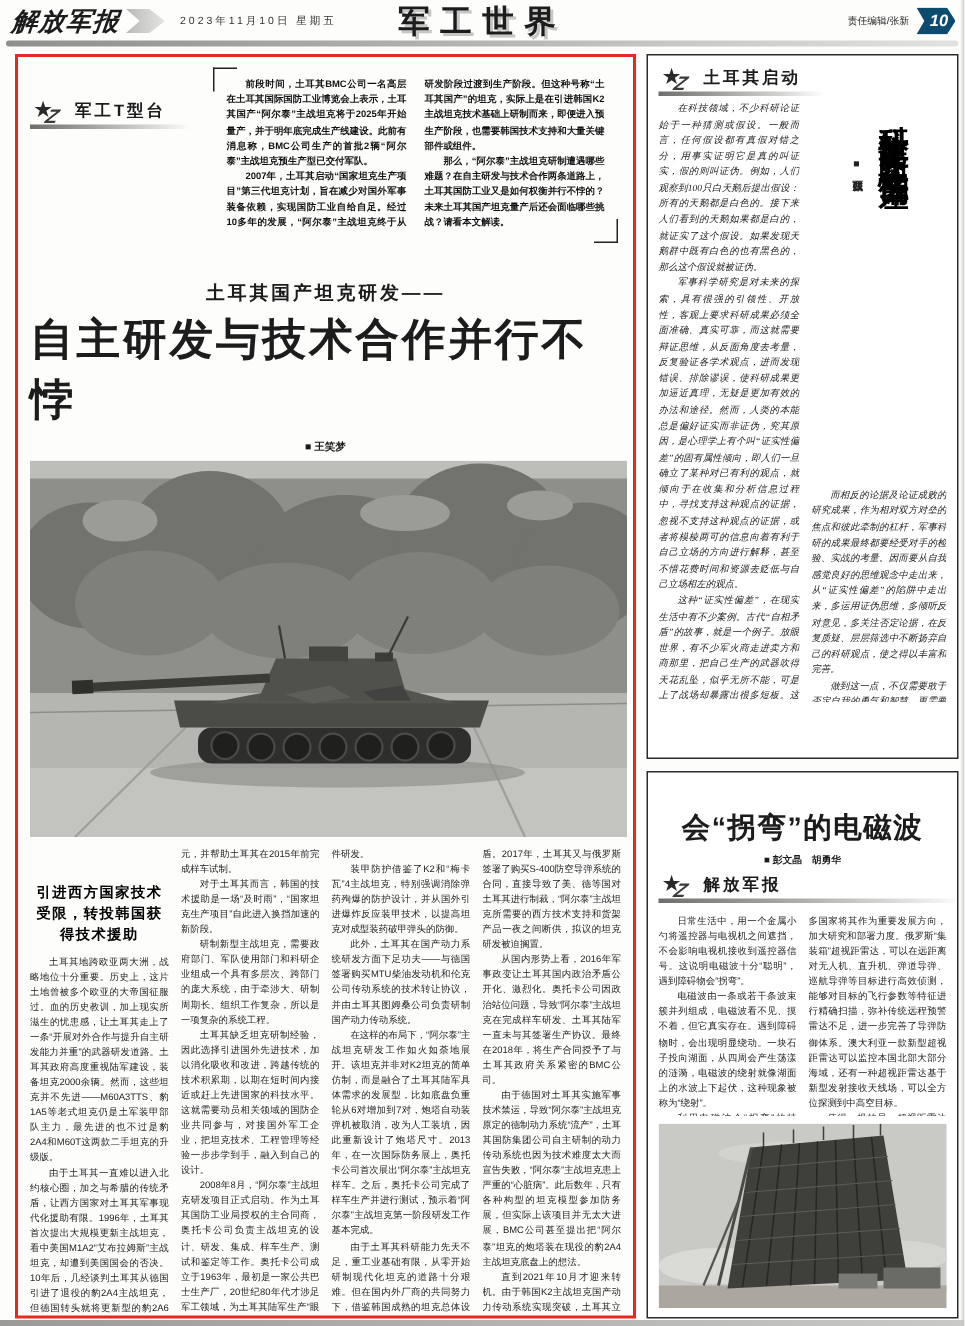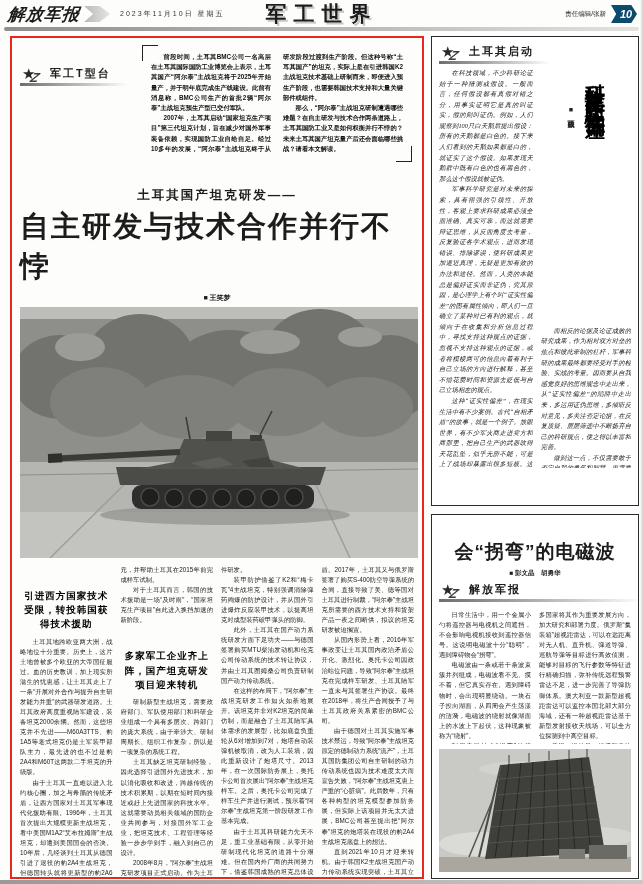--- a/index.html
+++ b/index.html
@@ -190,21 +190,20 @@
       <div class="cols4">
         <div class="col">
             <h4>引进西方国家技术受限，转投韩国获得技术援助</h4>
             <p>土耳其地跨欧亚两大洲，战略地位十分重要。历史上，这片土地曾被多个欧亚的大帝国征服过。血的历史教训，加上现实所滋生的忧患感，让土耳其走上了一条“开展对外合作与提升自主研发能力并重”的武器研发道路。土耳其政府高度重视陆军建设，装备坦克2000余辆。然而，这些坦克并不先进——M60A3TTS、豹1A5等老式坦克仍是土军装甲部队主力，最先进的也不过是豹2A4和M60T这两款二手坦克的升级版。</p>
             <p>由于土耳其一直难以进入北约核心圈，加之与希腊的传统矛盾，让西方国家对土耳其军事现代化援助有限。1996年，土耳其首次提出大规模更新主战坦克，看中美国M1A2“艾布拉姆斯”主战坦克，却遭到美国国会的否决。10年后，几经谈判土耳其从德国引进了退役的豹2A4主战坦克，但德国转头就将更新型的豹2A6主战坦克卖给了希腊。</p>
             <p>西方国家的傲慢与偏见，让土耳其陆军现代化进程步履蹒跚。直到2007年才启动了“国家坦克生产项目”第三代坦克计划。然而，现代坦克研发的技术门槛和费用高昂，土耳其陷入对先进技术期望与采买军费预算不足的两难境地，不得不四处奔走寻求帮助。</p>
           </div>
         <div class="col">
             <p class="noindent">元，并帮助土耳其在2015年前完成样车试制。</p>
             <p>对于土耳其而言，韩国的技术援助是一场“及时雨”，“国家坦克生产项目”自此进入换挡加速的新阶段。</p>
-            <h4>多家军工企业齐上阵，国产坦克研发项目迎来转机</h4>
             <p>研制新型主战坦克，需要政府部门、军队使用部门和科研企业组成一个具有多层次、跨部门的庞大系统，由于牵涉大、研制周期长、组织工作复杂，所以是一项复杂的系统工程。</p>
             <p>土耳其缺乏坦克研制经验，因此选择引进国外先进技术，加以消化吸收和改进，跨越传统的技术积累期，以期在短时间内接近或赶上先进国家的科技水平。这就需要动员相关领域的国防企业共同参与，对接国外军工企业，把坦克技术、工程管理等经验一步步学到手，融入到自己的设计。</p>
             <p>2008年8月，“阿尔泰”主战坦克研发项目正式启动。作为土耳其国防工业局授权的主合同商，奥托卡公司负责主战坦克的设计、研发、集成、样车生产、测试和鉴定等工作。奥托卡公司成立于1963年，最初是一家公共巴士生产厂，20世纪80年代才涉足军工领域，为土耳其陆军生产“眼镜蛇”吉普车、“蝎”式轻型装甲车等产品，但缺乏重型履带式战车的研制经验。即便如此，在土耳其急需相对独立的军工企业，被挑中牵头研制“阿尔泰”坦克后，该公司联合多家企业展开部</p>
           </div>
         <div class="col">
             <p class="noindent">件研发。</p>
             <p>装甲防护借鉴了K2和“梅卡瓦”4主战坦克，特别强调消除弹药殉爆的防护设计，并从国外引进爆炸反应装甲技术，以提高坦克对成型装药破甲弹头的防御。</p>
             <p>此外，土耳其在国产动力系统研发方面下足功夫——与德国签署购买MTU柴油发动机和伦克公司传动系统的技术转让协议，并由土耳其图姆桑公司负责研制国产动力传动系统。</p>
             <p>在这样的布局下，“阿尔泰”主战坦克研发工作如火如荼地展开。该坦克并非对K2坦克的简单仿制，而是融合了土耳其陆军具体需求的发展型，比如底盘负重轮从6对增加到7对，炮塔自动装弹机被取消，改为人工装填，因此重新设计了炮塔尺寸。2013年，在一次国际防务展上，奥托卡公司首次展出“阿尔泰”主战坦克样车。之后，奥托卡公司完成了样车生产并进行测试，预示着“阿尔泰”主战坦克第一阶段研发工作基本完成。</p>
             <p>由于土耳其科研能力先天不足，重工业基础有限，从零开始研制现代化坦克的道路十分艰难。但在国内外厂商的共同努力下，借鉴韩国成熟的坦克总体设计方案，以及西方国家发动机、传动系统等技术的支持，样车制造计划顺利推进。可以说，研制“阿尔泰”主战坦克，也推动了土耳其坦克工业的快速发展。</p>

